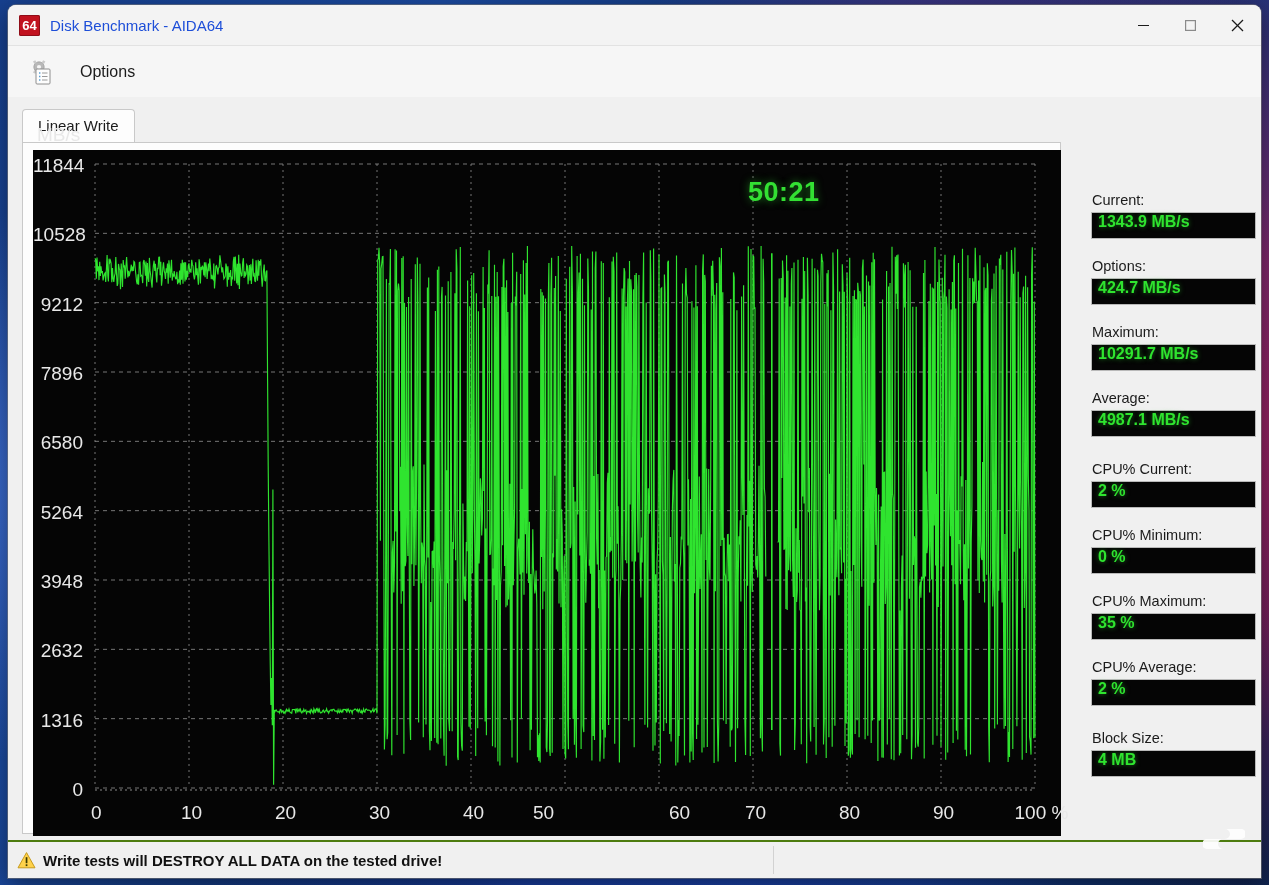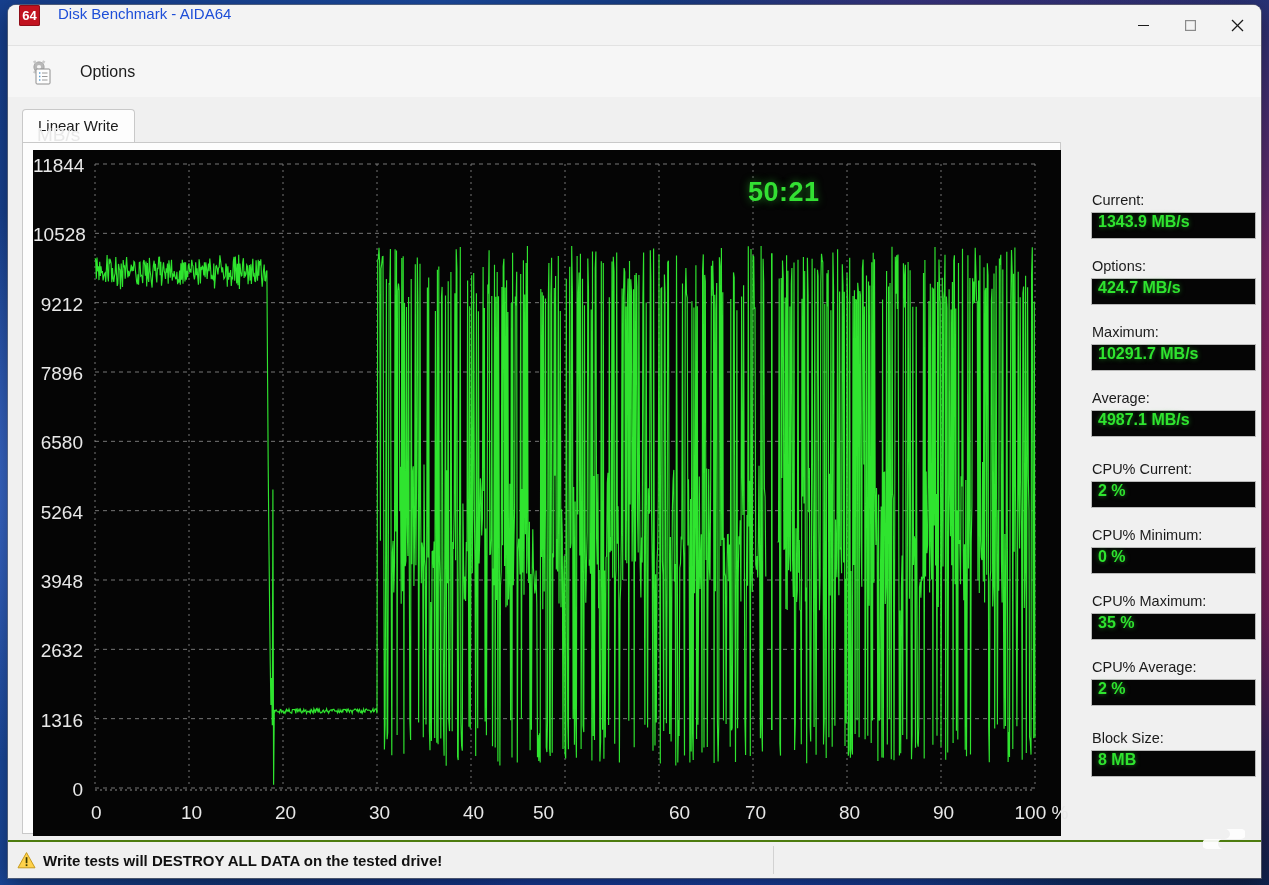--- a/index.html
+++ b/index.html
@@ -28,22 +28,22 @@
   
   #win{
     position:absolute;left:8px;top:5px;width:1253px;height:873px;
     background:#f0f0f0;
     border-radius:8px 8px 0 0;
     box-shadow:0 0 0 1px rgba(120,120,120,.55), 0 6px 24px rgba(0,0,0,.45);
     overflow:hidden;
   }
   
   #titlebar{
-    height:40px;background:#f3f3f3;display:flex;
-    border-bottom:1px solid #e2e2e2;position:relative;gap:8px;
+    height:40px;background:#f3f3f3;display:flex;align-items:center;
+    border-bottom:1px solid #e2e2e2;position:relative;
   }
   #app-icon{
     width:21px;height:21px;margin-left:11px;margin-right:10px;
     background:#c1121f;border-radius:2px;color:#fff;
     font-size:13px;font-weight:bold;line-height:21px;text-align:center;
     font-family:"Liberation Sans",sans-serif;
     box-shadow:inset 0 0 0 1px #8f0d18;
   }
   #win-title{font-size:15px;color:#1d4ed8;}
   #wctrl{position:absolute;right:0;top:0;height:40px;display:flex;}
@@ -315,21 +315,21 @@
           <span class="st-val">35 %</span>
         </div>
         <div class="st-gap"></div>
         <div class="st-label">CPU% Average:</div>
         <div class="st-box">
           <span class="st-val">2 %</span>
         </div>
         <div class="st-gap-lg"></div>
         <div class="st-label">Block Size:</div>
         <div class="st-box">
-          <span class="st-val">8 MB</span>
+          <span class="st-val">4 MB</span>
         </div>
       </div>
 
     <div id="statusbar">
       <svg id="warn-icon" width="19" height="19" viewBox="0 0 19 19">
         <polygon points="9.5,1.6 18,16.8 1,16.8" fill="#ffd24a" stroke="#c79a1d" stroke-width="1"></polygon>
         <rect x="8.7" y="6.2" width="1.7" height="6" fill="#3a3a00"></rect>
         <rect x="8.7" y="13.3" width="1.7" height="1.8" fill="#3a3a00"></rect>
       </svg>
       <span id="warn-text">Write tests will DESTROY ALL DATA on the tested drive!</span>

